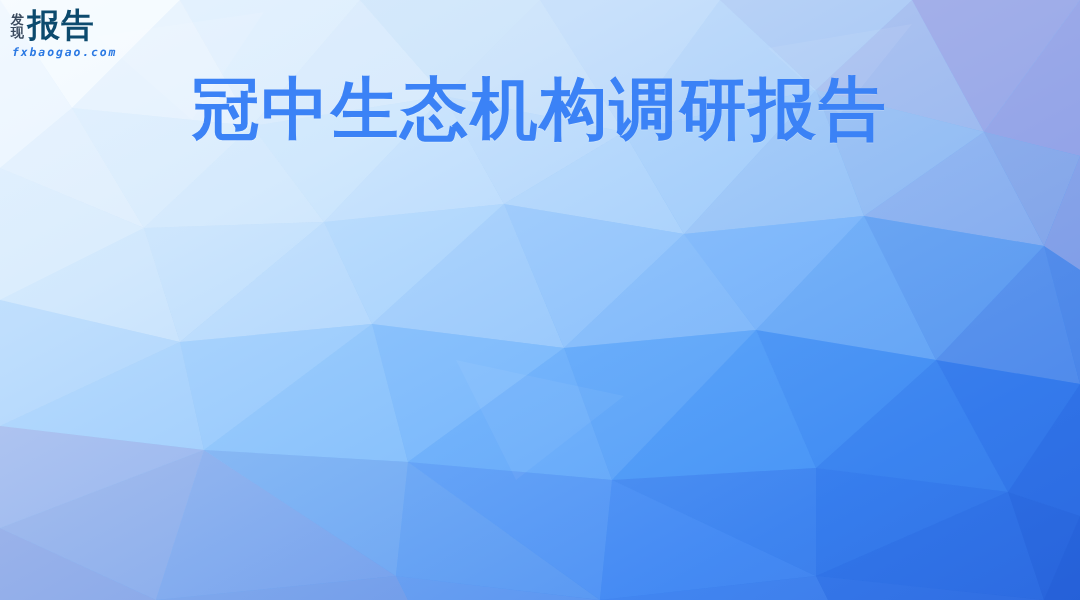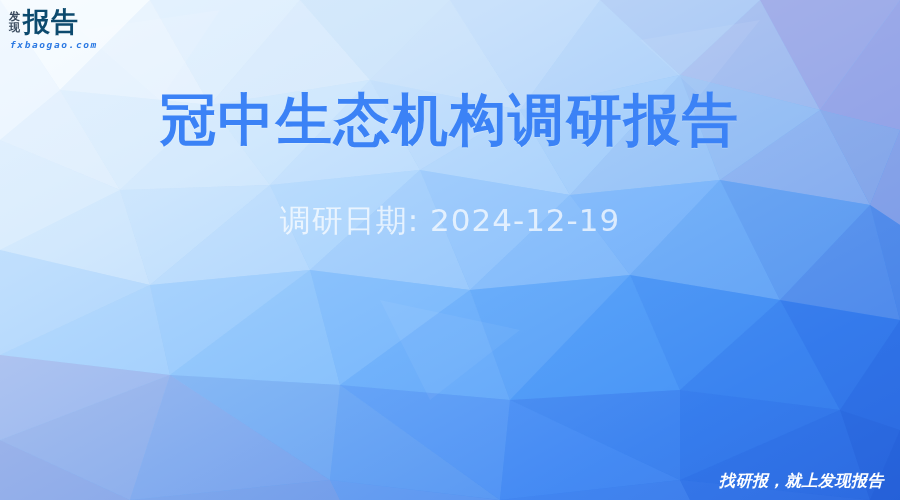--- a/index.html
+++ b/index.html
@@ -82,21 +82,21 @@
     top: 0;
     width: 900px;
     height: 500px;
     display: flex;
     flex-direction: column;
     align-items: center;
     z-index: 4;
     pointer-events: none;
   }
   .title {
-    margin-top: 88px;
+    margin-top: 60px;
     font-size: 56px;
     font-weight: 700;
     color: #3b82f6;
     letter-spacing: 2px;
     line-height: 1.15;
     text-align: center;
     font-family: "DejaVu Sans", "Liberation Sans", sans-serif;
     text-shadow: 0 1px 0 rgba(255,255,255,0.18);
   }
   .subtitle {
@@ -224,18 +224,16 @@
         <span>发</span>
         <span>现</span>
       </div>
       <div class="logo-big">报告</div>
     </div>
     <div class="logo-domain">fxbaogao.com</div>
   </div>
 
   <div class="center-block">
     <div class="title">冠中生态机构调研报告</div>
-    <div class="subtitle">调研日期: 2024-12-19</div>
   </div>
 
-  <div class="footer-mark">找研报，就上发现报告</div>
 
 </div>
 
 </body></html>

